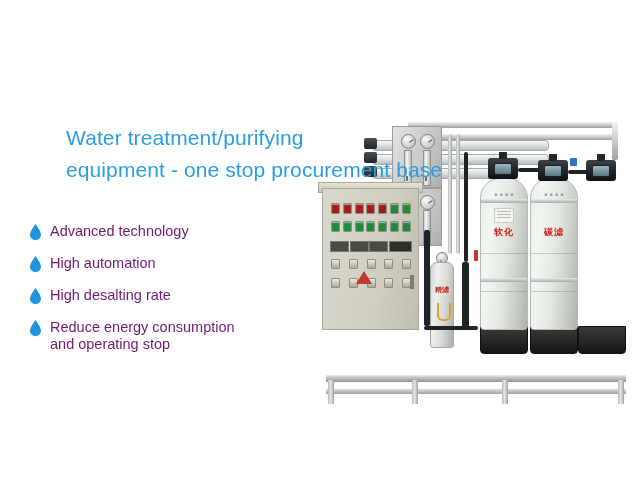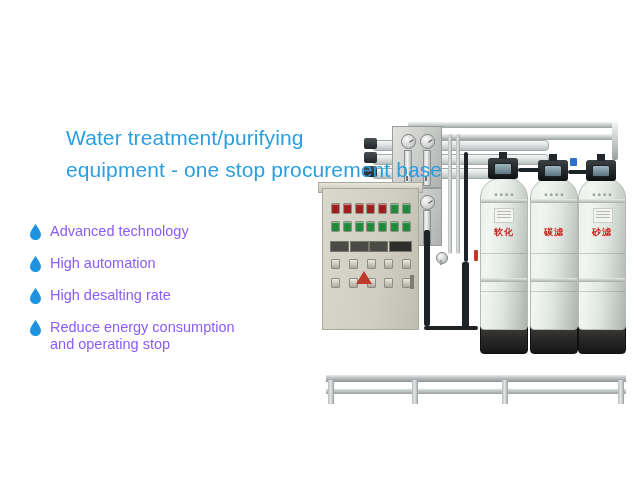--- a/index.html
+++ b/index.html
@@ -21,21 +21,21 @@
   
   .bullets{position:absolute;left:30px;top:222px;width:255px;z-index:6;}
   .bullet{position:relative;display:flex;align-items:flex-start;margin-bottom:14px;}
   .bullet:last-child{margin-bottom:0;}
   .drop{
     flex:0 0 auto;width:11px;height:16px;margin-right:9px;margin-top:2px;
     position:relative;
   }
   .drop svg{display:block;}
   .bullet-text{
-    color:#8b5cf6;font-size:14.5px;line-height:17px;white-space:pre-line;
+    color:#701a75;font-size:14.5px;line-height:17px;white-space:pre-line;
     padding-top:1px;
   }
 
   
   .banner{
     position:absolute;left:0;top:411px;width:640px;height:38px;
     background:#2ba0e2;border-top:2px solid #1b8ed2;
     display:flex;align-items:center;justify-content:center;z-index:8;
   }
   .banner-text{color:#ffffff;font-size:13px;letter-spacing:.1px;white-space:nowrap;}
@@ -232,20 +232,24 @@
           <div class="knob"></div>
           <div class="knob"></div>
         </div>
       </div>
       <div class="warn"></div>
       <div class="switch"></div>
     </div>
 
     <div class="cart-gauge"></div>
     <div class="cart-stem"></div>
+    <div class="cartridge">
+      <span class="cn">精滤</span>
+      <span class="vmark"></span>
+    </div>
 
     <div class="pipe v" style="left:112px;top:118px;height:96px;width:6px;"></div>
     <div class="pipe h" style="left:112px;top:214px;width:54px;"></div>
     <div class="pipe v" style="left:150px;top:150px;height:66px;width:7px;"></div>
     <div class="redv" style="left:162px;top:138px;"></div>
 
     <div class="tank-base" style="left:168px;top:214px;"></div>
     <div class="tank-base" style="left:218px;top:214px;"></div>
     <div class="tank-base" style="left:266px;top:214px;"></div>
 
@@ -263,33 +267,20 @@
       <span class="seam" style="top:112px;"></span>
     </div>
     <div class="tank" style="left:218px;top:66px;">
       <span class="toptext" style="top:12px;">■ ■ ■ ■</span>
       <span class="band" style="top:20px;"></span>
       <span class="label-cn" style="top:47px;">碳滤</span>
       <span class="seam" style="top:74px;"></span>
       <span class="band" style="top:99px;"></span>
       <span class="seam" style="top:112px;"></span>
     </div>
-    <div class="tank" style="left:266px;top:66px;">
-      <span class="toptext" style="top:12px;">■ ■ ■ ■</span>
-      <span class="band" style="top:20px;"></span>
-      <span class="sticker" style="left:14px;top:29px;">
-          <i></i>
-          <i></i>
-          <i></i>
-        </span>
-      <span class="label-cn" style="top:47px;">砂滤</span>
-      <span class="seam" style="top:74px;"></span>
-      <span class="band" style="top:99px;"></span>
-      <span class="seam" style="top:112px;"></span>
-    </div>
 
     <div class="valve" style="left:176px;top:46px;">
       <span class="neck"></span>
       <span class="disp"></span>
     </div>
     <div class="valve" style="left:226px;top:48px;">
       <span class="neck"></span>
       <span class="disp"></span>
     </div>
     <div class="valve" style="left:274px;top:48px;">

